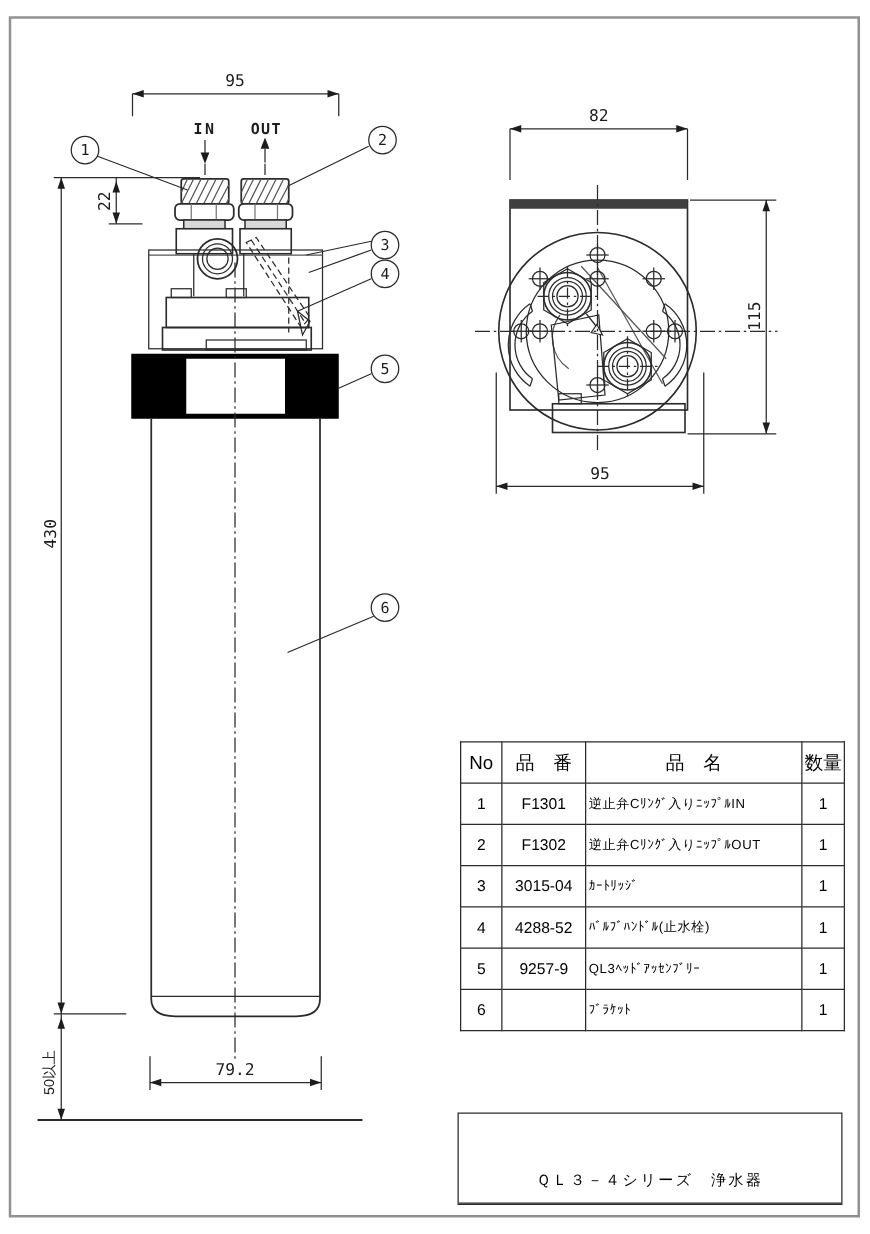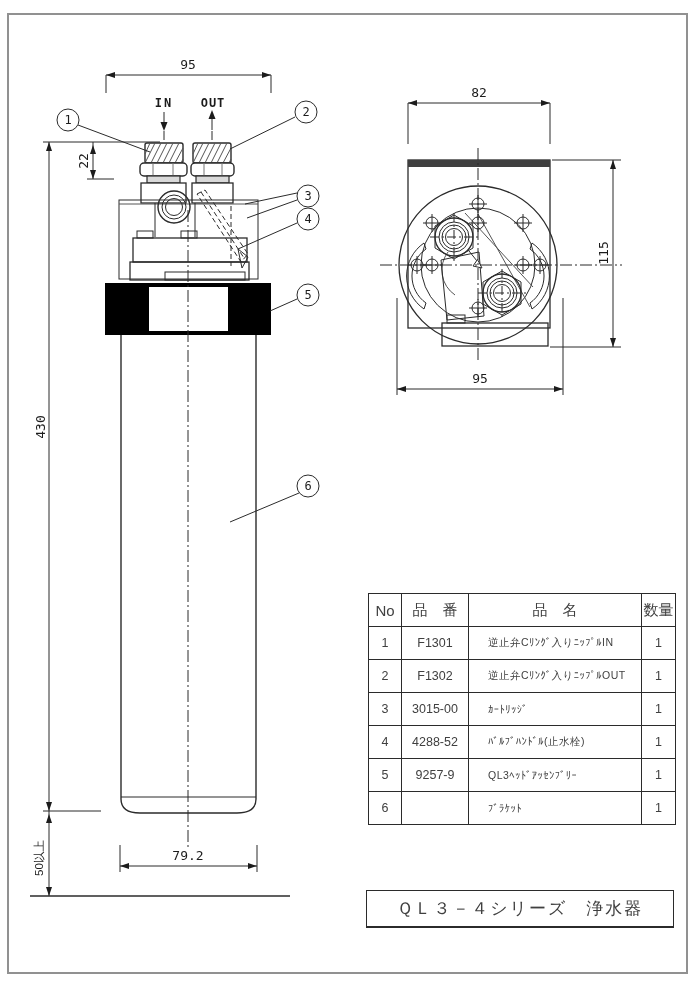--- a/index.html
+++ b/index.html
@@ -1,37 +1,37 @@
 <!DOCTYPE html>
 <html><head>
 <meta charset="utf-8">
 <style>
   html,body{margin:0;padding:0;background:#fff;}
   .sheet{position:relative;width:696px;height:987px;background:#ffffff;
-         font-family:"Liberation Sans",sans-serif;color:#404040;overflow:hidden;}
+         font-family:"Liberation Sans",sans-serif;color:#000000;overflow:hidden;}
   .sheet-border{position:absolute;left:7px;top:13px;width:677px;height:957px;
          border:2px solid #919191;}
   svg text{font-family:"DejaVu Sans Mono","Liberation Sans",monospace;fill:#1c1c1c;}
   svg .cjk{font-family:"Liberation Sans",sans-serif;}
 
   .parts-table{position:absolute;left:368px;top:593px;border-collapse:collapse;
          table-layout:fixed;background:#fff;}
   .parts-table th,.parts-table td{border:1.6px solid #2b2b2b;height:32px;padding:0;
          text-align:center;font-size:12.5px;font-weight:normal;white-space:nowrap;overflow:hidden;}
   .parts-table .c-no{width:33px;}
   .parts-table .c-pn{width:67px;}
   .parts-table .c-nm{width:173px;}
   .parts-table .c-qt{width:34px;}
-  .parts-table td.name{text-align:left;padding-left:19px;font-size:10.5px;letter-spacing:0.5px;}
+  .parts-table td.name{text-align:left;padding-left:2px;font-size:10.5px;letter-spacing:0.5px;}
   .parts-table th{font-size:15px;}
 
   .title-block{position:absolute;left:366px;top:890px;width:306px;
          border:1.6px solid #2b2b2b;background:#fff;}
   .title-row1{height:35px;border-bottom:1.6px solid #2b2b2b;display:flex;
-         align-items:center;justify-content:center;font-size:17px;letter-spacing:2px;}
+         align-items:center;justify-content:center;font-size:12px;letter-spacing:2px;margin-top:36px;}
   .title-row2{height:31px;display:flex;align-items:center;justify-content:center;
          font-size:16px;letter-spacing:1px;}
 </style>
 </head>
 <body>
 
 <div class="sheet">
   <div class="sheet-border"></div>
 
   <svg width="696" height="987" viewBox="0 0 696 987" style="position:absolute;left:0;top:0;">
@@ -327,21 +327,21 @@
         <td>1</td>
       </tr>
       <tr>
         <td>2</td>
         <td>F1302</td>
         <td class="name">逆止弁Cﾘﾝｸﾞ入りﾆｯﾌﾟﾙOUT</td>
         <td>1</td>
       </tr>
       <tr>
         <td>3</td>
-        <td>3015-00</td>
+        <td>3015-04</td>
         <td class="name">ｶｰﾄﾘｯｼﾞ</td>
         <td>1</td>
       </tr>
       <tr>
         <td>4</td>
         <td>4288-52</td>
         <td class="name">ﾊﾞﾙﾌﾞﾊﾝﾄﾞﾙ(止水栓)</td>
         <td>1</td>
       </tr>
       <tr>

